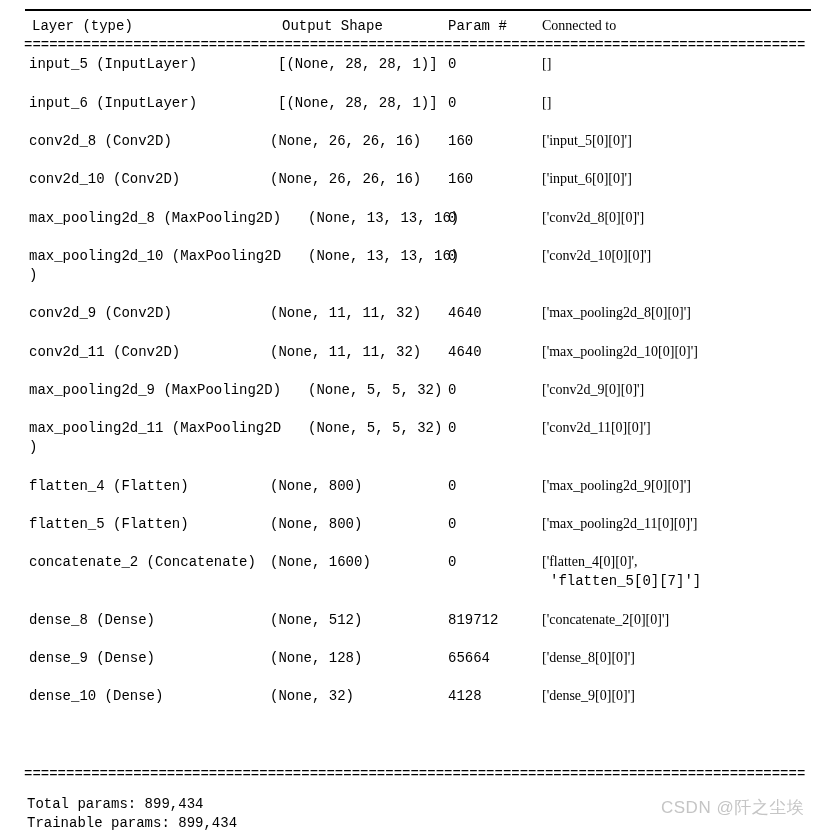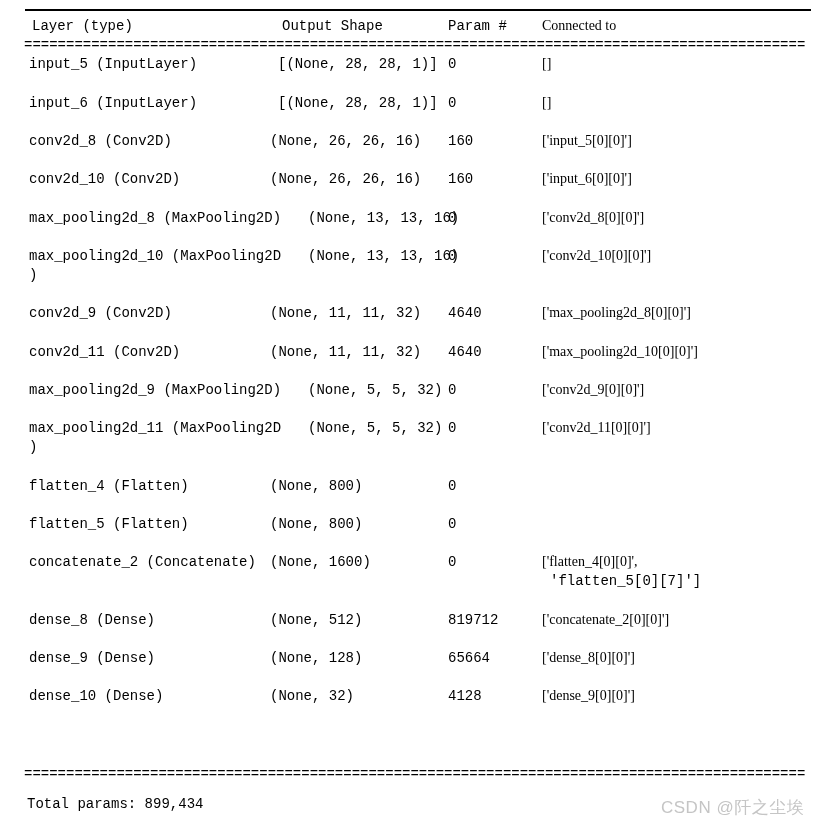--- a/index.html
+++ b/index.html
@@ -146,26 +146,28 @@
     <span class="c4">['conv2d_11[0][0]']</span>
   </div>
   <div class="line" style="top:439px">
     <span class="wrap2">)</span>
   </div>
 
   <div class="line" style="top:478px">
     <span class="c1">flatten_4 (Flatten)</span>
     <span class="c2">(None, 800)</span>
     <span class="c3">0</span>
+    <span class="c4">['max_pooling2d_9[0][0]']</span>
   </div>
 
   <div class="line" style="top:516px">
     <span class="c1">flatten_5 (Flatten)</span>
     <span class="c2">(None, 800)</span>
     <span class="c3">0</span>
+    <span class="c4">['max_pooling2d_11[0][0]']</span>
   </div>
 
   <div class="line" style="top:554px">
     <span class="c1">concatenate_2 (Concatenate)</span>
     <span class="c2">(None, 1600)</span>
     <span class="c3">0</span>
     <span class="c4">['flatten_4[0][0]',</span>
   </div>
   <div class="line" style="top:573px">
     <span class="conn2">'flatten_5[0][7]']</span>
@@ -194,20 +196,23 @@
 
 
   <div class="line" style="top:766px">
     <span class="divider">=============================================================================================</span>
   </div>
 
   <div class="line" style="top:784px">
     <span class="footer-text">Total params: 899,434</span>
   </div>
 
+  <div class="line" style="top:803px">
+    <span class="footer-text">Trainable params: 899,434</span>
+  </div>
 
   <div class="line" style="top:822px">
     <span class="footer-text">Non-trainable params: 0</span>
   </div>
 
   <div class="watermark">CSDN @阡之尘埃</div>
 
 </div>
 
 </body></html>

